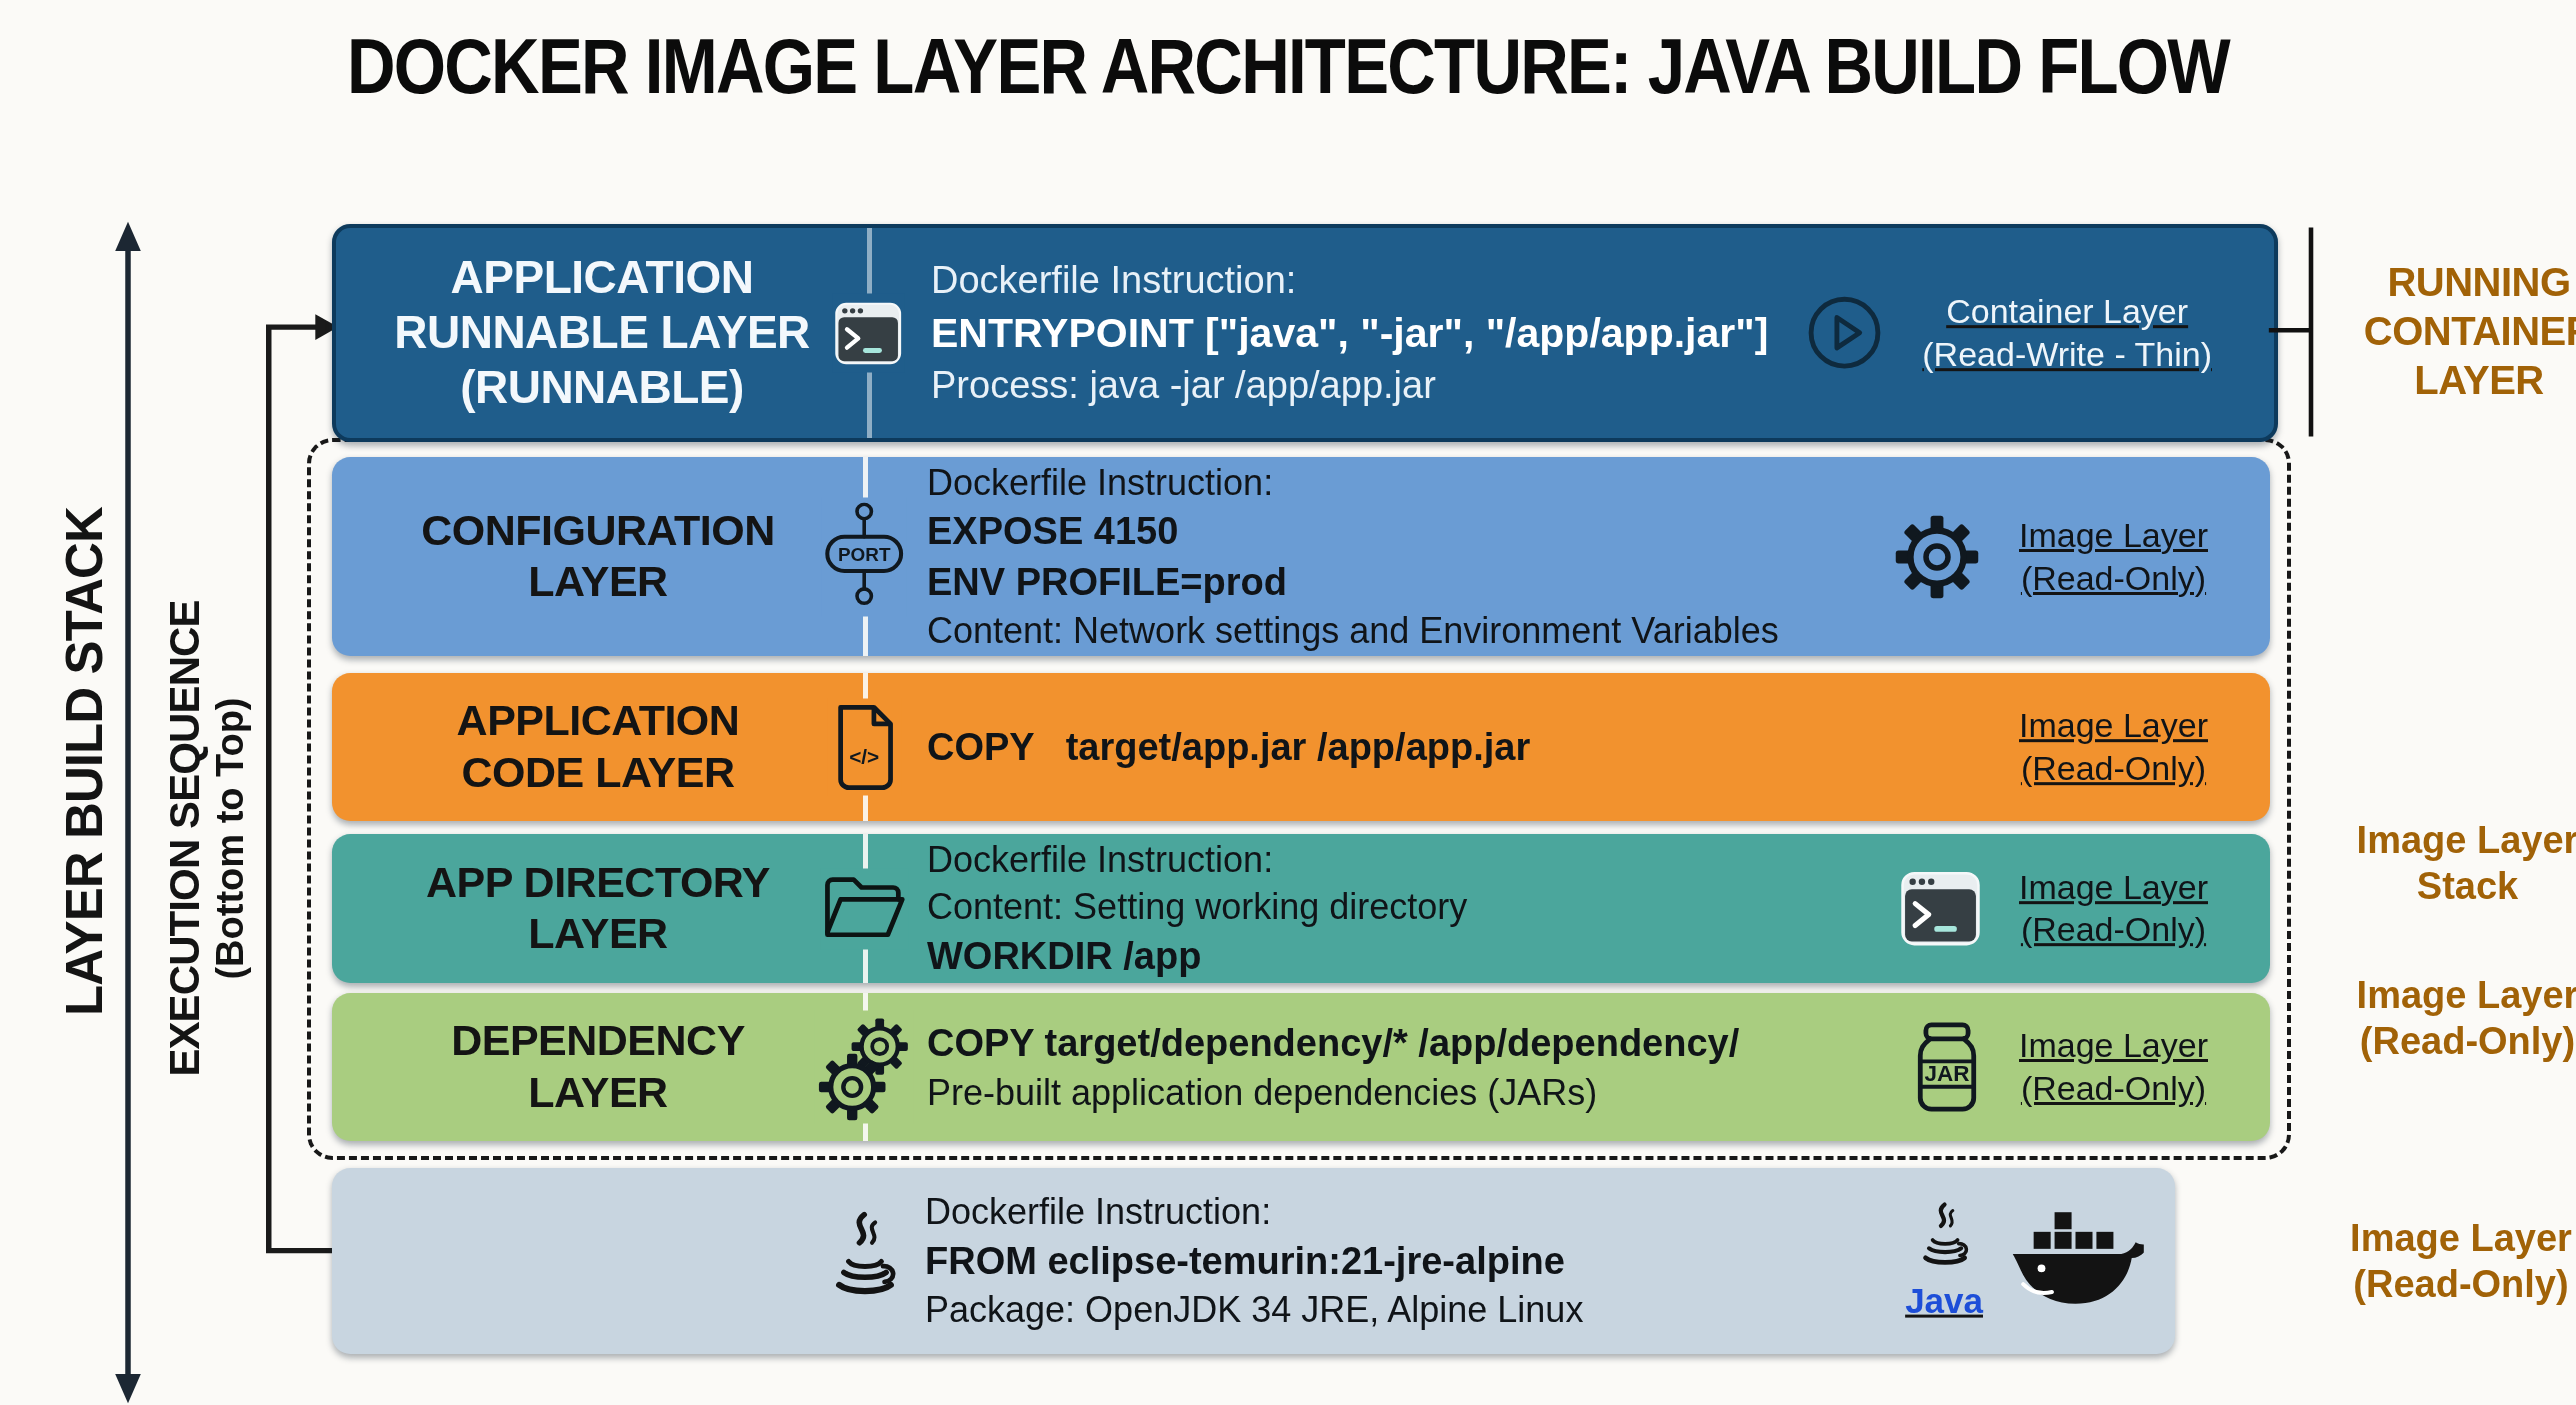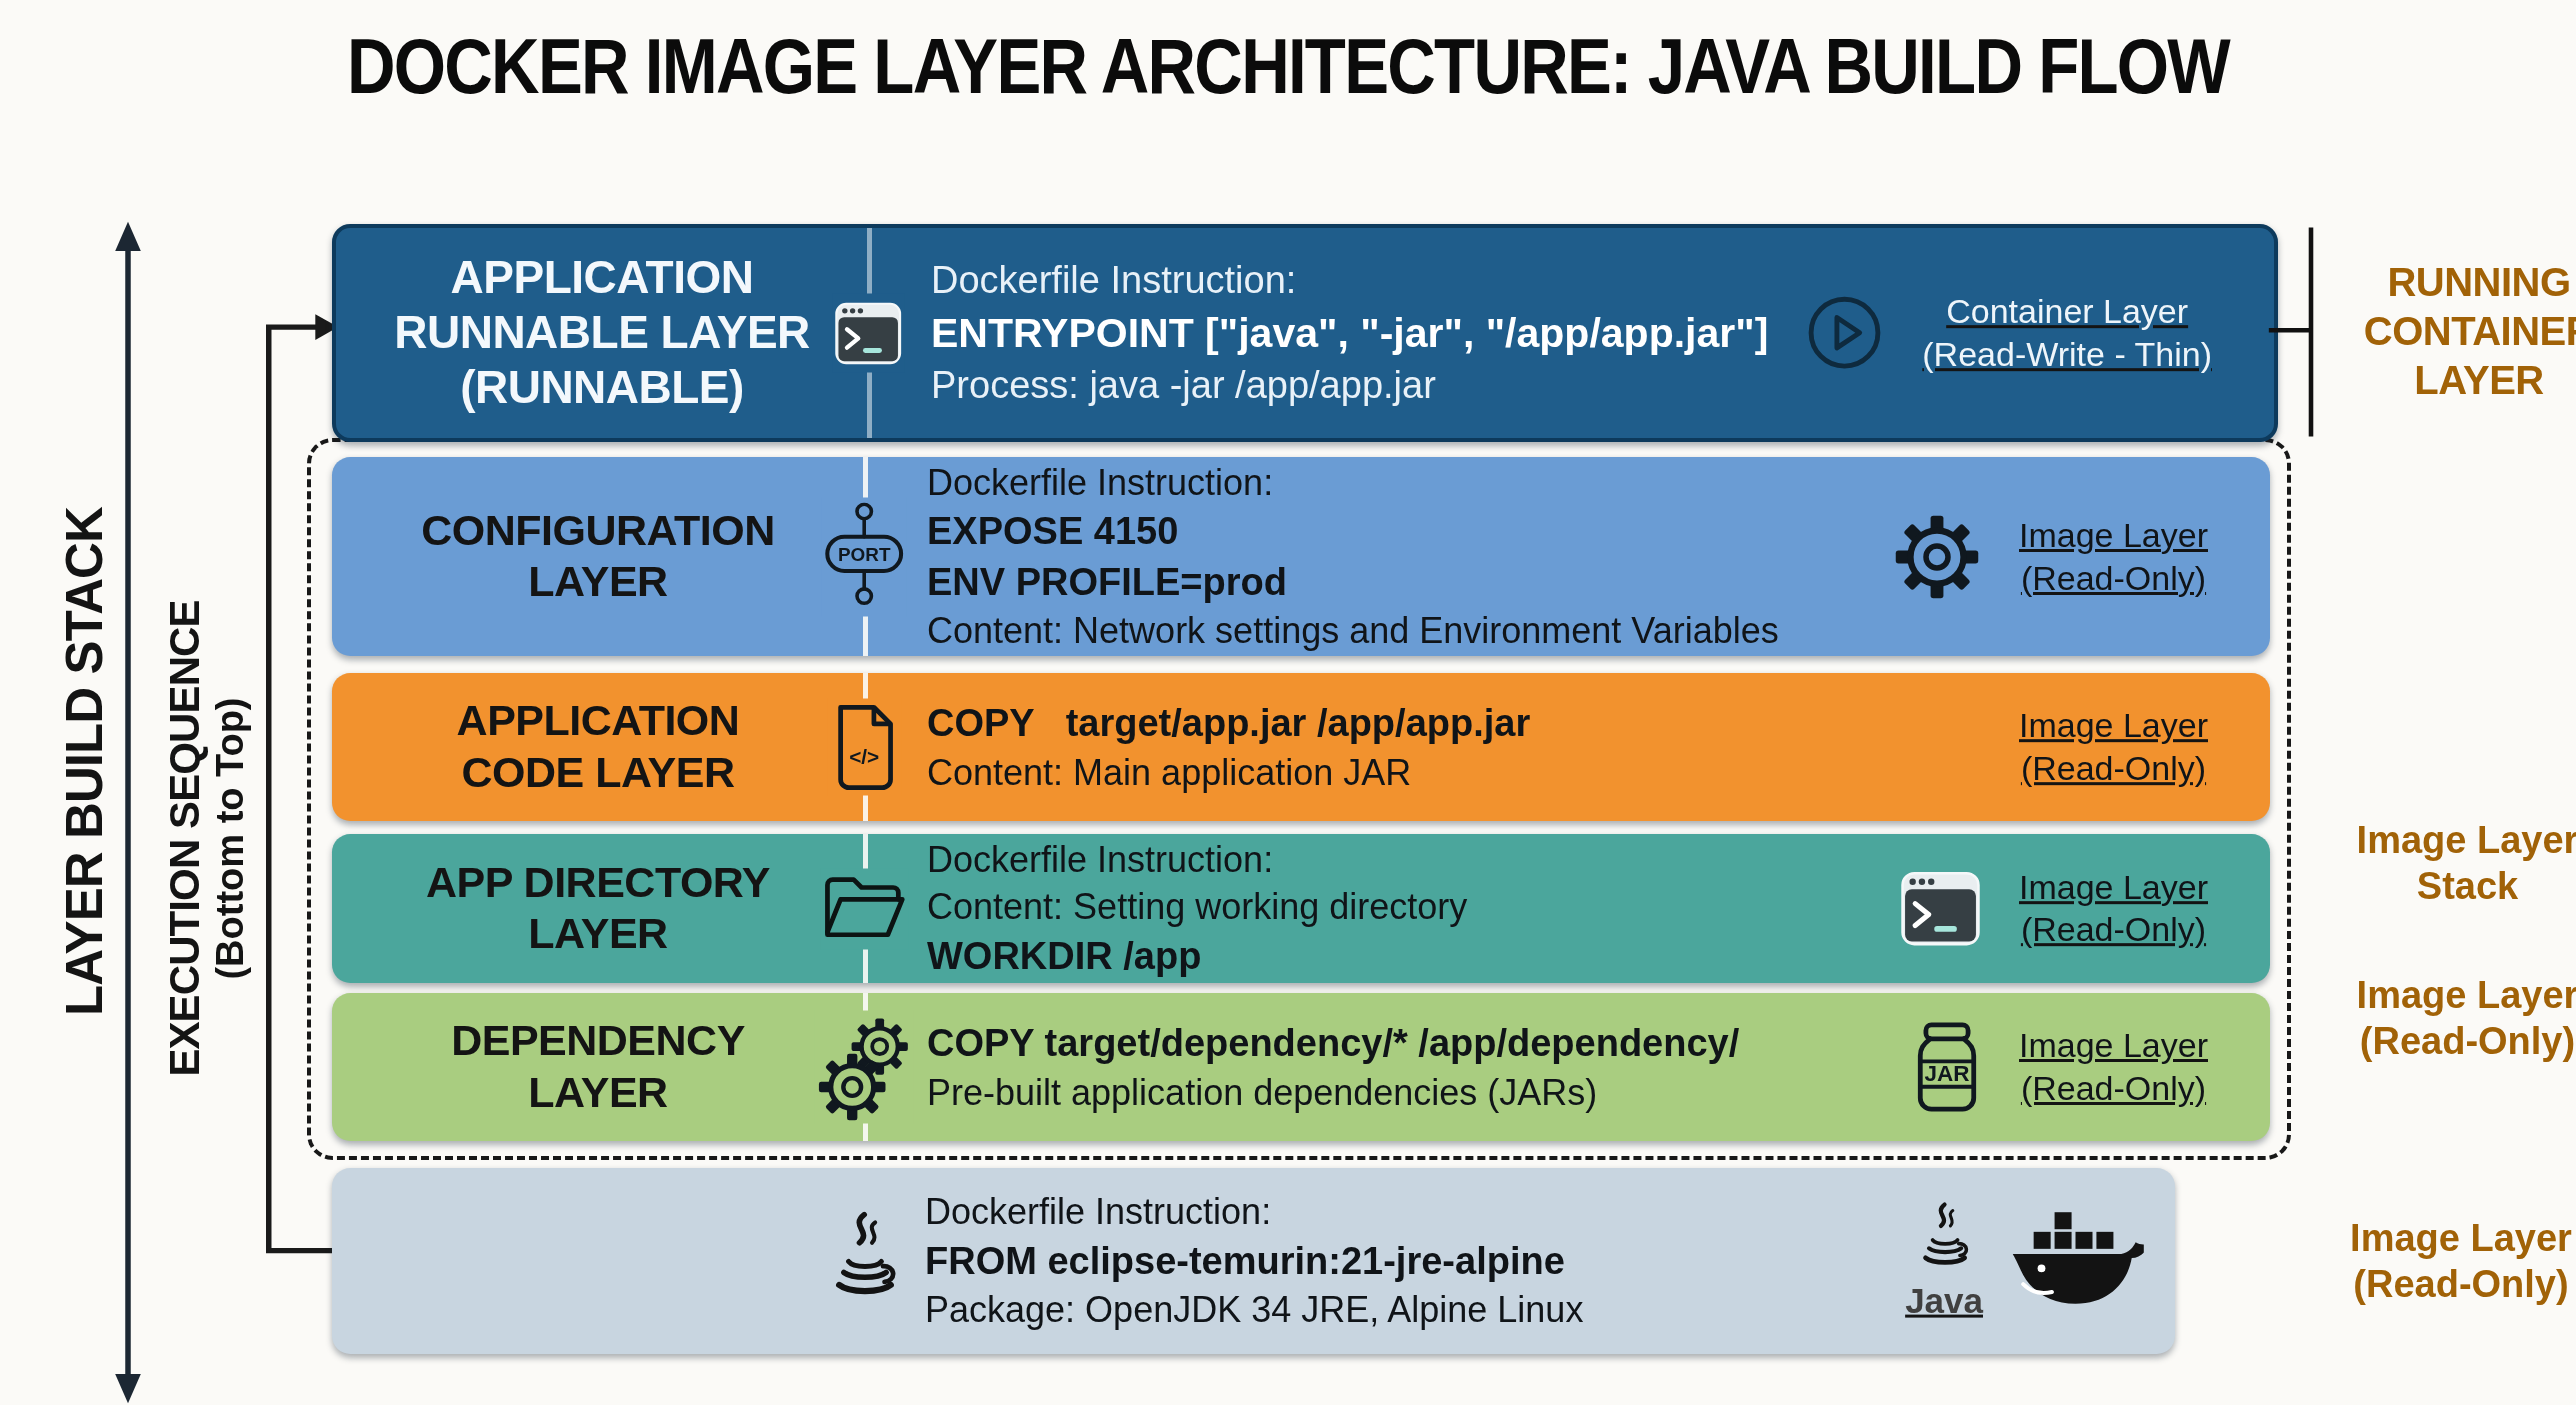--- a/index.html
+++ b/index.html
@@ -47,21 +47,21 @@
   .row--base{width:1843px;}
   .row--base .row-content{left:593px;}
 
   
   .ann{position:absolute;text-align:center;font-weight:600;line-height:1.22;color:#a16207;margin-left:32px;}
   .ann.big{font-weight:700;font-size:40px;letter-spacing:-0.5px;}
   .ann.mid{font-size:38px;}
 
   .spring-text{font-weight:700;font-size:31px;line-height:.95;color:#161616;letter-spacing:-0.5px;}
   .java-wrap{display:flex;flex-direction:column;align-items:center;gap:1.8px;}
-  .java-label{font-weight:700;font-size:35px;color:#404040;}
+  .java-label{font-weight:700;font-size:35px;color:#1d4ed8;}
   svg{display:block;}
   text{font-family:"Liberation Sans",sans-serif;}
 </style>
 </head>
 <body>
 
 <div id="canvas">
 
   <svg width="0" height="0" style="position:absolute">
     <defs>
@@ -200,21 +200,20 @@
     <div class="divider"></div>
     <div class="row-icon">
       <svg width="70" height="86" viewBox="0 0 50 62">
         <path d="M8,2 h24 l12,12 v40 a6,6 0 0 1 -6,6 H14 a6,6 0 0 1 -6,-6 Z" fill="none" stroke="#10181f" stroke-width="3.4" stroke-linejoin="round"></path>
         <path d="M32,2 v12 h12" fill="none" stroke="#10181f" stroke-width="3.4" stroke-linejoin="round"></path>
         <text x="25" y="43" font-size="15" font-weight="bold" text-anchor="middle" fill="#10181f">&lt;/&gt;</text>
       </svg>
     </div>
     <div class="row-content">
       <div class="line b">COPY   target/app.jar /app/app.jar</div>
-      <div class="line r">Content: Main application JAR</div>
     </div>
     <div class="row-right">
       <div class="badge">Image Layer<br>(Read-Only)</div>
     </div>
   </div>
 
   <div class="row" style="top: 834px; height: 149px; --bg: #4ba69c;">
     <div class="row-label">APP DIRECTORY<br>LAYER</div>
     <div class="divider"></div>
     <div class="row-icon" style="color:#0c1413">

